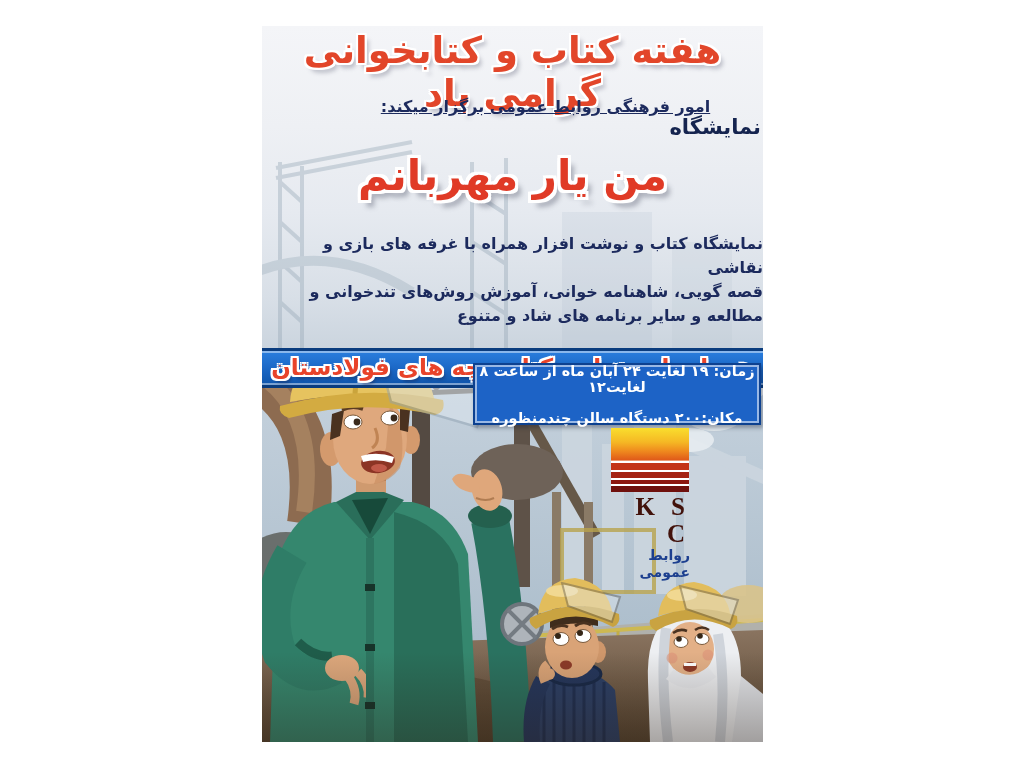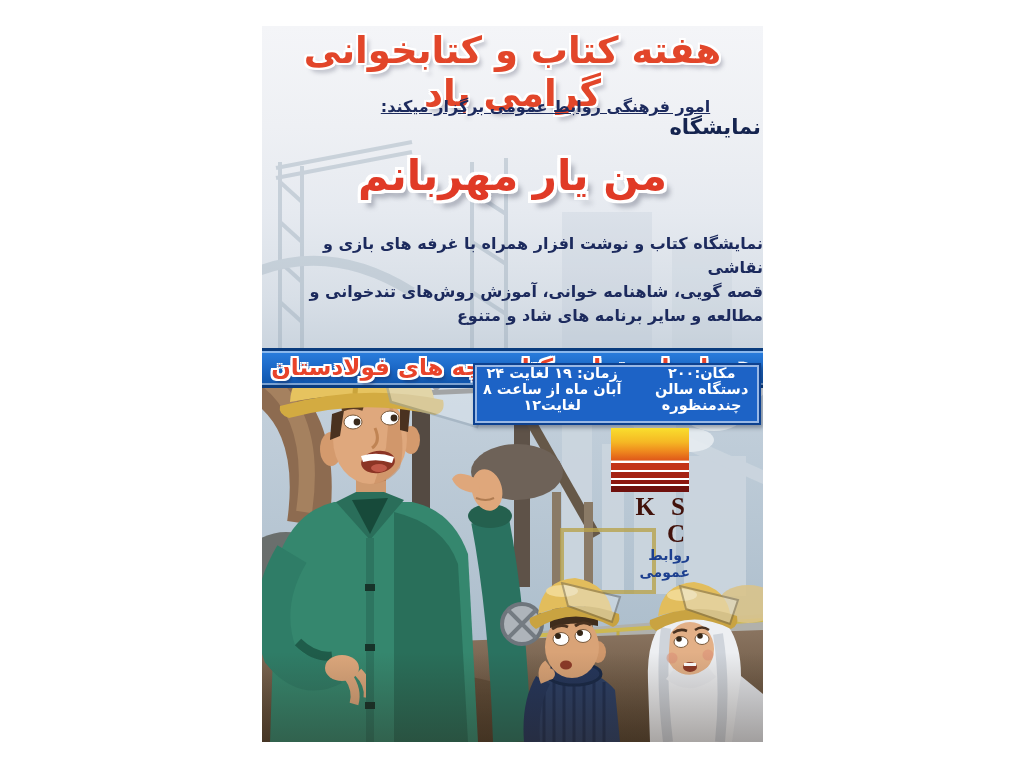--- a/index.html
+++ b/index.html
@@ -52,21 +52,21 @@
     text-shadow:-2px -2px 0 #fff,-2px 0 0 #fff,-2px 2px 0 #fff,0 -2px 0 #fff,0 2px 0 #fff,
                 2px -2px 0 #fff,2px 0 0 #fff,2px 2px 0 #fff,3px 4px 3px rgba(30,40,80,.45);
   }
   .illustration { position:absolute; top:326px; left:0; width:501px; height:390px; z-index:1; }
   .illustration svg { position:absolute; left:0; top:0; }
 
   .info-box {
     position:absolute; top:337px; left:211px; width:288px; height:62px; z-index:3;
     background:#1d63c6; border:2px solid #0d4190; box-sizing:border-box;
     box-shadow:inset 0 0 0 2px rgba(255,255,255,.55), 2px 3px 4px rgba(20,30,50,.35);
-    display:flex; justify-content:center; gap:15px;
+    display:flex; flex-direction:column; justify-content:center; gap:15px;
   }
   .info-line { font-size:14.5px; font-weight:bold; color:#ffffff; text-align:center; direction:rtl; }
 
   .logo { position:absolute; top:402px; left:348px; width:80px; z-index:3; text-align:right; }
   .logo-mark {
     width:78px; height:64px; margin:0 auto;
     background:linear-gradient(180deg,
       #f9de2e 0%, #f5b824 22%, #ef8a1e 36%, #e05a1a 50%,
       #ffffff 52%, #ffffff 55%, #c33418 55%, #c33418 66%,
       #ffffff 66%, #ffffff 69%, #a52314 69%, #a52314 78%,

